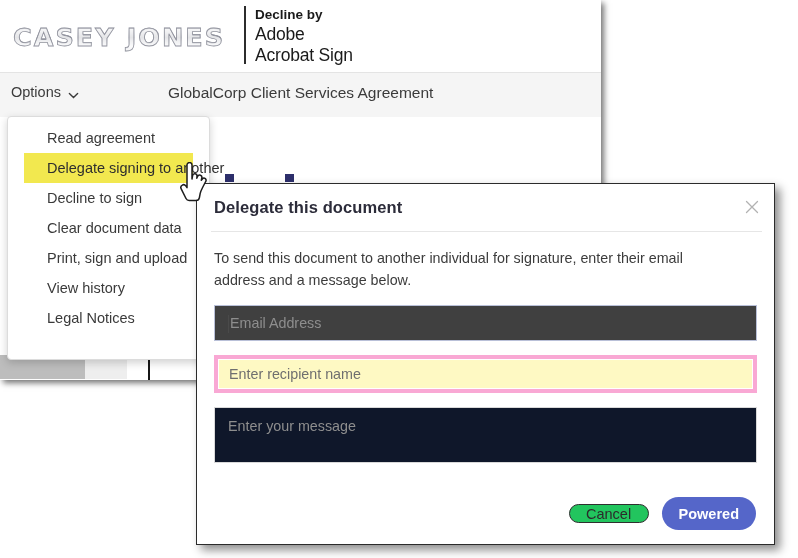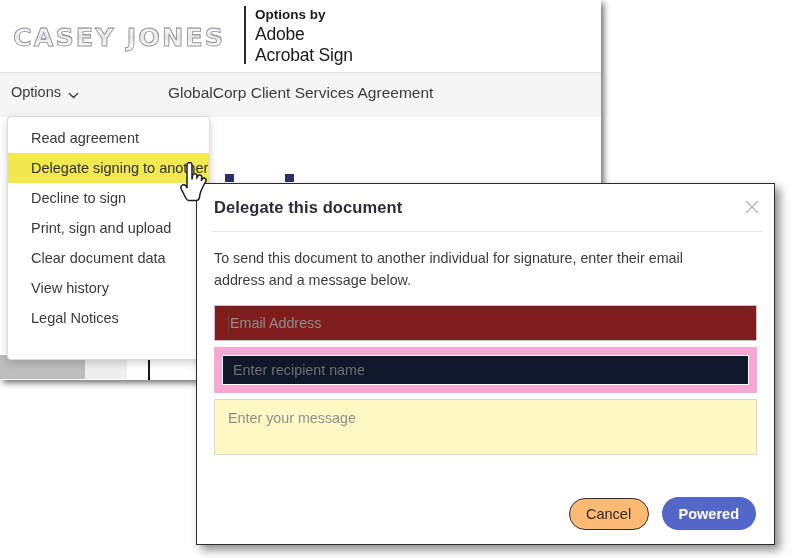--- a/index.html
+++ b/index.html
@@ -195,21 +195,21 @@
   #options-menu {
     position: absolute;
     left: 7px;
     top: 116px;
     width: 203px;
     height: 244px;
     background: #ffffff;
     border: 1px solid #dcdcdc;
     border-radius: 4px;
     box-shadow: 0 3px 8px rgba(0,0,0,0.18);
-    padding: 6px 0;
+    padding: 6px 16px;
     box-sizing: border-box;
     z-index: 40;
   }
   #options-menu .menu-item {
     height: 30px;
     line-height: 30px;
     padding-left: 23px;
     font-size: 14.5px;
     color: #3a3a3a;
     white-space: nowrap;
@@ -287,65 +287,65 @@
     width: 516px;
   }
   .field-wrap {
     margin: 0 17px;
   }
   #email-field {
     margin-top: 14px;
     height: 36px;
     border: 1px solid #b9c0d8;
     box-sizing: border-box;
-    background: #7f1d1d;
+    background: #404040;
     display: flex;
     align-items: center;
     padding-left: 13px;
     position: relative;
     cursor: text;
   }
   #email-field .caret {
     position: absolute;
     left: 13px;
     top: 9px;
     width: 1px;
     height: 18px;
     background: #4a4a4a;
   }
   #email-field .ph {
     font-size: 14.3px;
     color: #8e8e8e;
     padding-left: 2px;
   }
   #name-field-outer {
-    margin-top: 6px;
-    border: 8px solid #f9a8d4;
-    box-sizing: border-box;
-    background: #0f172a;
+    margin-top: 14px;
+    border: 4px solid #f9a8d4;
+    box-sizing: border-box;
+    background: #fef9c3;
   }
   #name-field {
     height: 30px;
     border: 1px solid #ffffff;
     box-sizing: border-box;
     display: flex;
     align-items: center;
     padding-left: 10px;
     cursor: text;
   }
   #name-field .ph {
     font-size: 14.3px;
     color: #6f6f6f;
   }
   #message-field {
-    margin-top: 6px;
+    margin-top: 14px;
     height: 56px;
     border: 1px solid #d9d9d9;
     box-sizing: border-box;
-    background: #fef9c3;
+    background: #0f172a;
     padding: 9px 0 0 13px;
     cursor: text;
   }
   #message-field .ph {
     font-size: 14.3px;
     color: #8e8e8e;
   }
   #dialog-footer {
     position: absolute;
     left: 0;
@@ -353,24 +353,24 @@
     width: 577px;
     display: flex;
     justify-content: flex-end;
     align-items: center;
     gap: 13px;
     padding-right: 18px;
     box-sizing: border-box;
   }
   #cancel-button {
     min-width: 80px;
-    height: 32px;
+    height: 19px;
     border: 1.4px solid #2f2f2f;
     border-radius: 16px;
-    background: #fdba74;
+    background: #22c55e;
     color: #2b2b2b;
     font-size: 14.5px;
     font-family: "Liberation Sans", sans-serif;
     cursor: pointer;
     padding: 0 16px;
   }
   #delegate-button {
     min-width: 94px;
     height: 33px;
     border: none;
@@ -388,21 +388,21 @@
 <body>
 
 <div id="app-window">
 
   <div id="brand-bar">
     <div id="brand-logo">
       <span class="chrome-text">CASEY JONES</span>
     </div>
     <div id="brand-divider"></div>
     <div id="powered-block">
-      <div class="powered-by">Options by</div>
+      <div class="powered-by">Decline by</div>
       <div class="adobe-line">Adobe</div>
       <div class="adobe-line">Acrobat Sign</div>
     </div>
   </div>
 
   <div id="toolbar">
     <div id="options-button">
       <span class="label">Options</span>
       <span class="chev">
         <svg width="11" height="11" viewBox="0 0 12 12">
@@ -422,22 +422,22 @@
     <div class="light-tab"></div>
     <div class="field-divider"></div>
   </div>
 
 </div>
 
 <div id="options-menu">
   <div class="menu-item">Read agreement</div>
   <div class="menu-item highlight">Delegate signing to another</div>
   <div class="menu-item">Decline to sign</div>
+  <div class="menu-item">Clear document data</div>
   <div class="menu-item">Print, sign and upload</div>
-  <div class="menu-item">Clear document data</div>
   <div class="menu-item">View history</div>
   <div class="menu-item">Legal Notices</div>
 </div>
 
 <div id="hand-cursor">
   <svg width="34" height="42" viewBox="0 0 34 42">
     <path d="M11 3 C11 1.4 12.3 0.6 13.5 0.6 C14.8 0.6 16 1.4 16 3 L16 17
              L16.6 13.6 C16.9 12.2 18 11.5 19.2 11.7 C20.4 11.9 21.2 12.9 21 14.2
              L20.8 16.2 L21.6 14.5 C22.1 13.3 23.3 12.8 24.4 13.2 C25.5 13.6 26.1 14.7 25.8 15.9
              L25.3 18.2 L26.4 16.9 C27.2 16 28.4 15.9 29.3 16.6 C30.1 17.3 30.3 18.5 29.7 19.5

